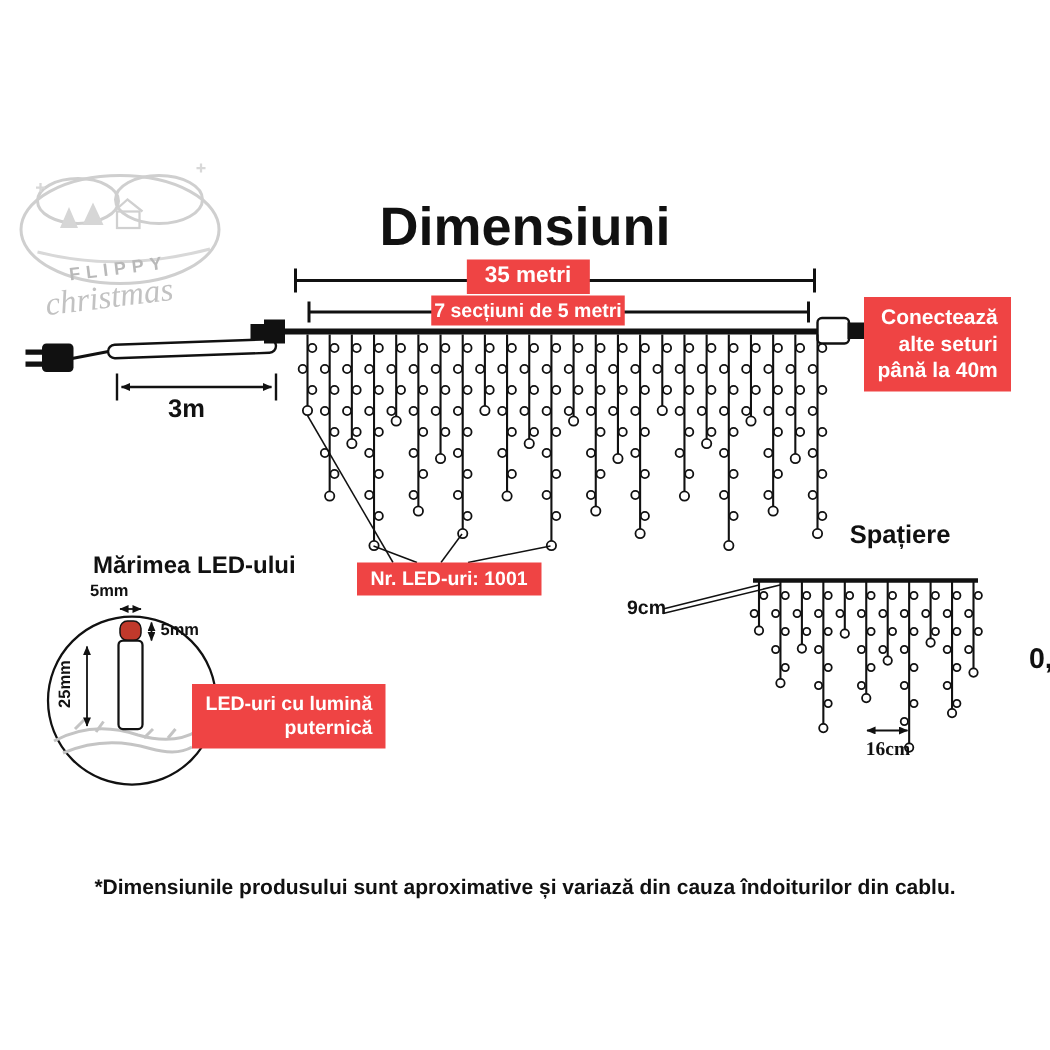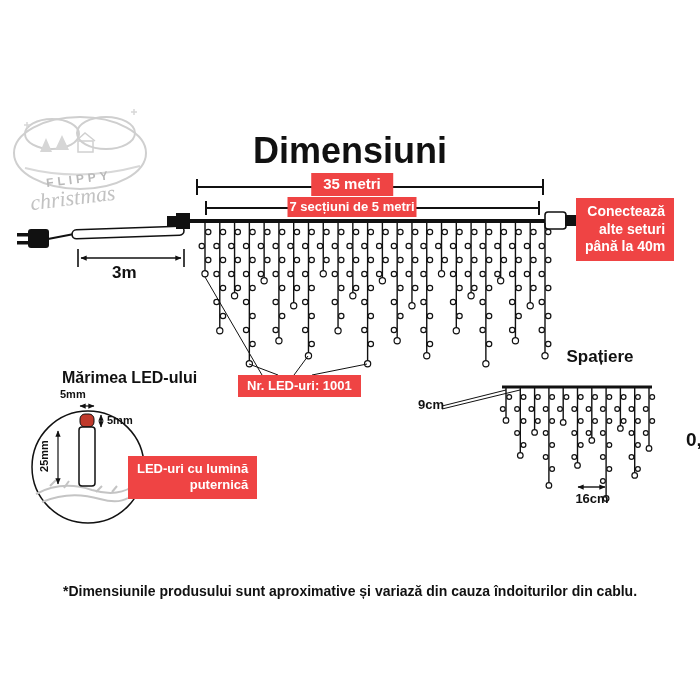--- a/index.html
+++ b/index.html
@@ -383,21 +383,21 @@
   <div class="lbl" style="left:112px;top:264px;font-size:17px;">3m</div>
 
   <div class="box pre" style="left:576px;top:198px;font-size:14px;padding:5px 9px;">Conectează
 alte seturi
 până la 40m</div>
 
   <div class="box" style="left:238px;top:375px;font-size:13px;padding:3px 9px;">Nr. LED-uri: 1001</div>
 
   <div class="lbl" style="left:540px;top:348px;width:120px;text-align:center;font-size:17px;">Spațiere</div>
   <div class="lbl" style="left:418px;top:398px;font-size:13px;">9cm</div>
-  <div class="lbl" style="left:572px;top:492px;width:40px;text-align:center;font-size:13px;">16cm</div>
+  <div class="lbl" style="left:572px;top:492px;width:40px;text-align:center;font-size:13px;font-family:Liberation Serif, serif;">16cm</div>
   <div class="lbl" style="left:650px;top:430px;font-size:19px;padding-left:36px;">0,7m</div>
 
   <div class="lbl" style="left:26px;top:369px;font-size:16px;margin-left:36px;">Mărimea LED-ului</div>
   <div class="lbl" style="left:60px;top:388px;font-size:11px;">5mm</div>
   <div class="lbl" style="left:107px;top:414px;font-size:11px;">5mm</div>
   <div class="lbl" style="left:28px;top:450px;font-size:11px;transform:rotate(-90deg);">25mm</div>
   <div class="box pre" style="left:128px;top:456px;font-size:13px;padding:5px 9px;">LED-uri cu lumină
 puternică</div>
 
   <div class="lbl" style="left:0;right:0;top:584px;text-align:center;font-size:14px;">*Dimensiunile produsului sunt aproximative și variază din cauza îndoiturilor din cablu.</div>

